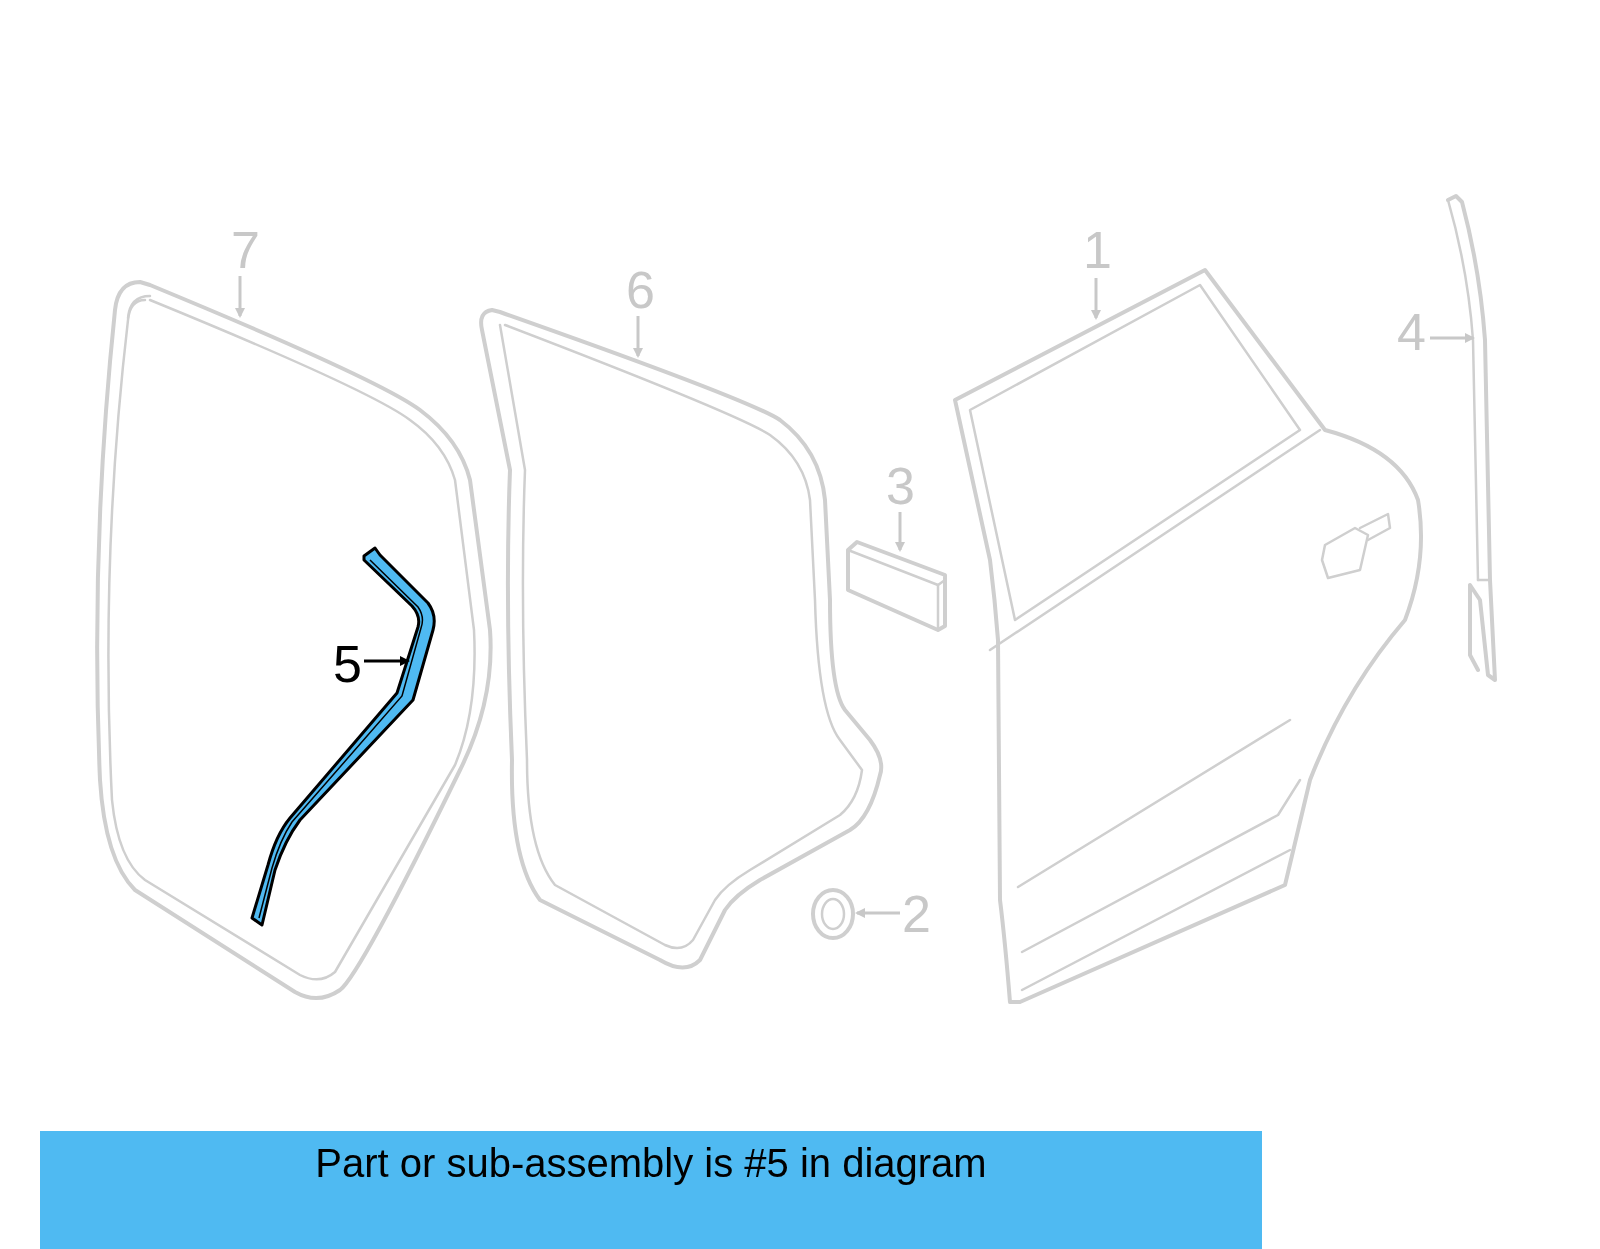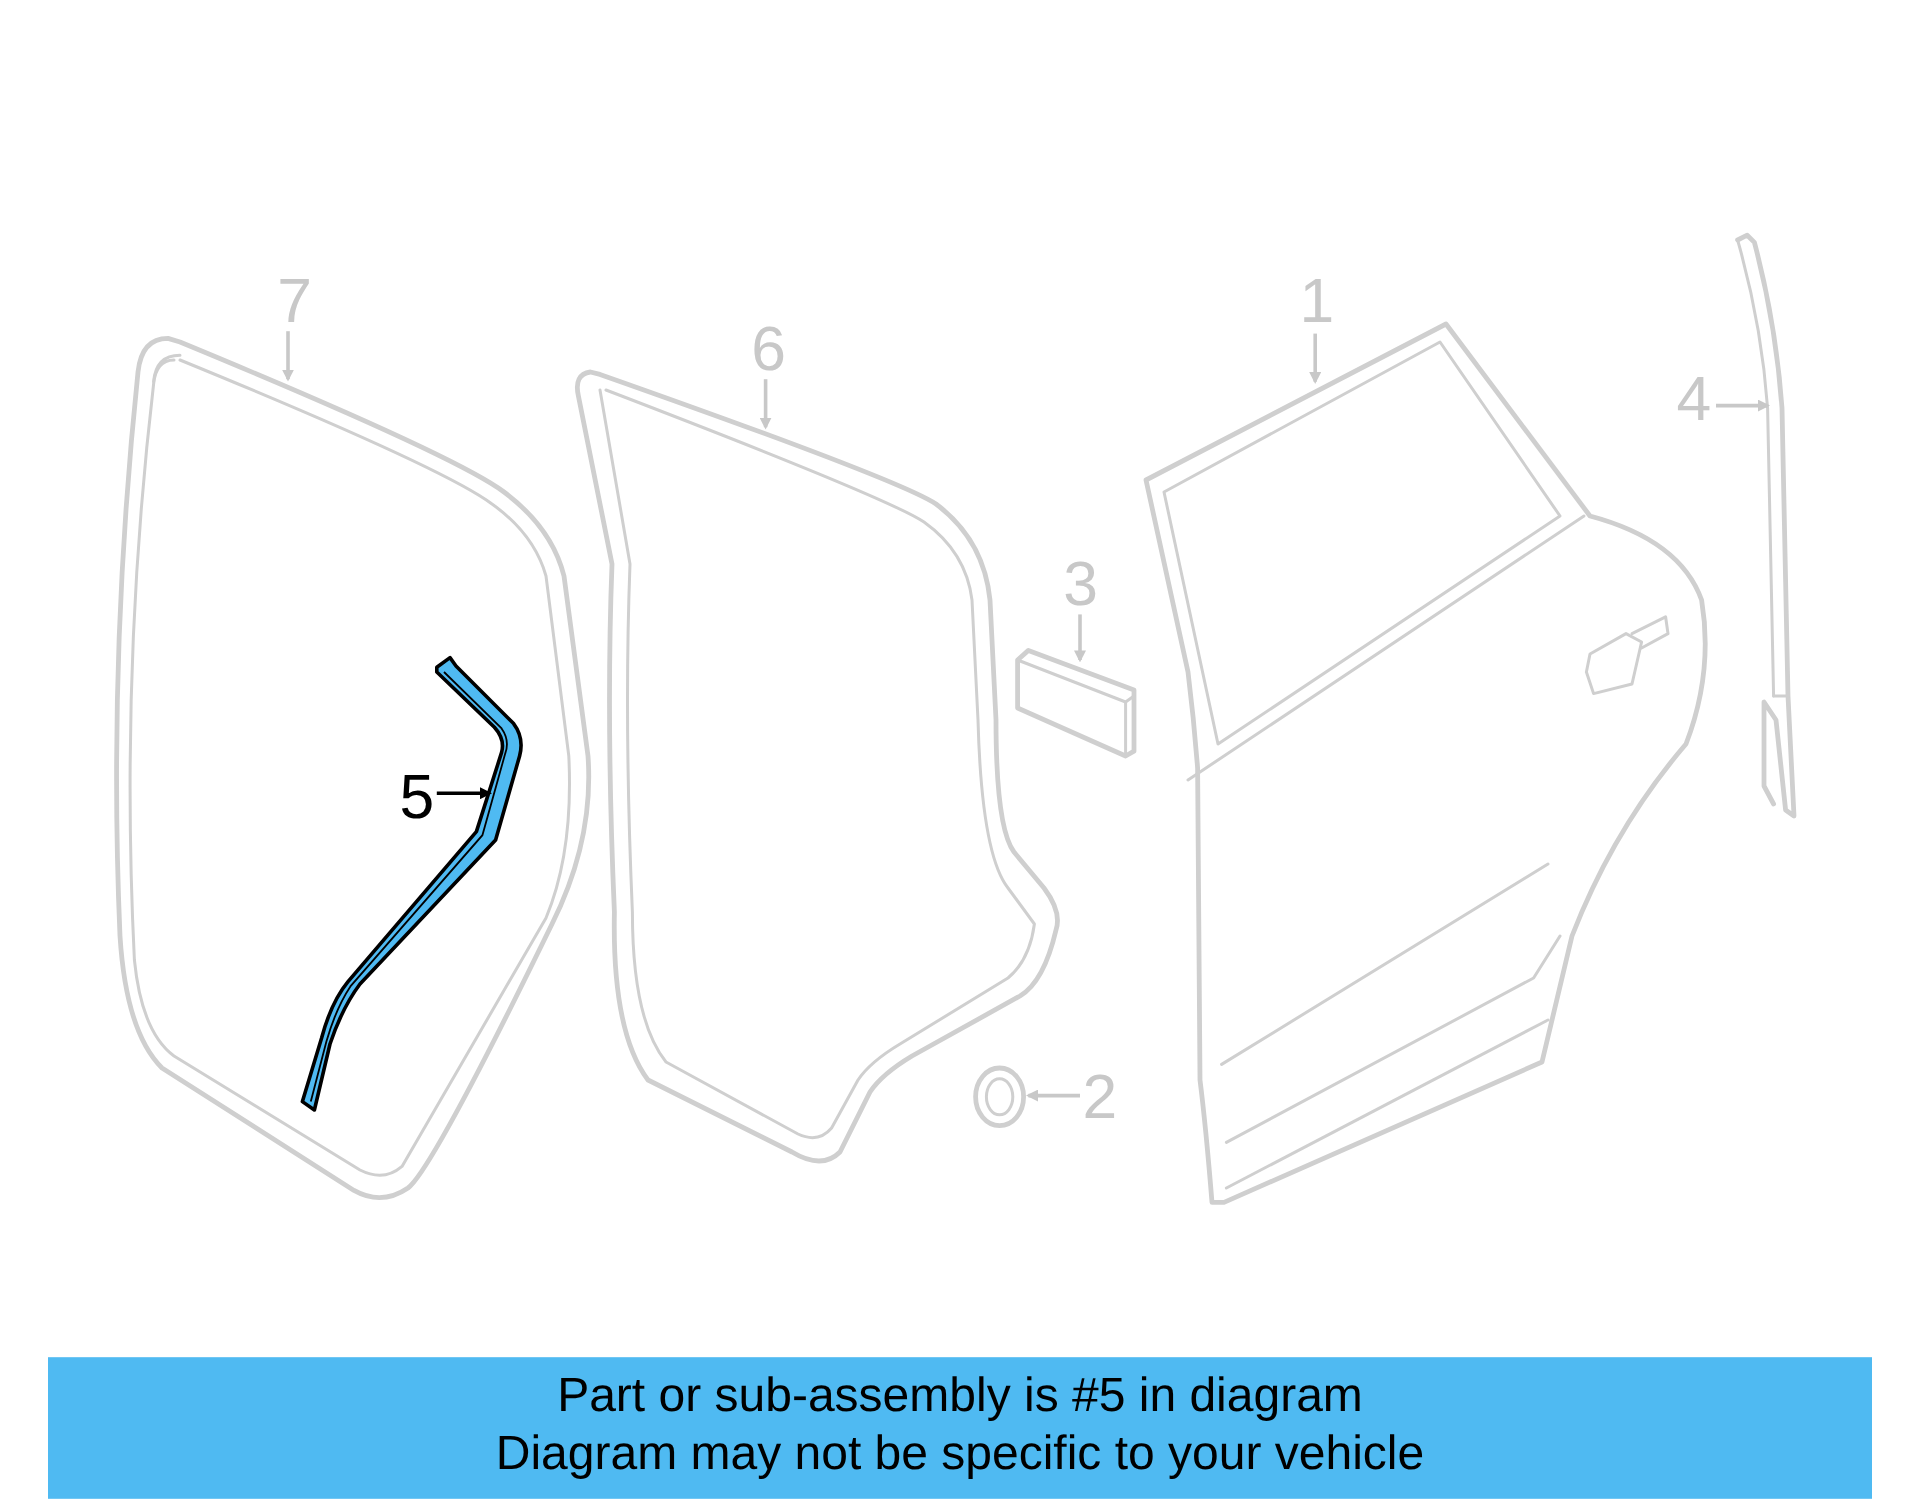--- a/index.html
+++ b/index.html
@@ -4,21 +4,21 @@
   <style>
     html, body { margin: 0; padding: 0; background: #ffffff; }
     body { width: 1600px; height: 1249px; position: relative; overflow: hidden; font-family: "Liberation Sans", sans-serif; }
     .diagram { position: absolute; left: 0; top: 0; width: 1600px; height: 1249px; }
     .part-line { fill: none; stroke: #cfcfcf; stroke-linejoin: round; stroke-linecap: round; }
     .thick { stroke-width: 4; }
     .thin { stroke-width: 2.5; }
     .callout-label { font-family: "Liberation Sans", sans-serif; font-size: 52px; fill: #c8c8c8; }
     .callout-label.active { fill: #000000; }
     .banner {
-      position: absolute; left: 40px; top: 1131px; width: 1520px; height: 118px;
+      position: absolute; left: 40px; top: 1131px; width: 1222px; height: 118px;
       background: #4fbaf2; color: #000; text-align: center;
       font-family: "Liberation Sans", sans-serif; font-size: 40px; line-height: 48px;
       padding-top: 8px; box-sizing: border-box;
     }
     .banner div { white-space: nowrap; }
   </style>
 </head>
 <body>
 
 <svg class="diagram" viewBox="0 0 1600 1249" xmlns="http://www.w3.org/2000/svg">
@@ -100,14 +100,13 @@
     <text class="callout-label" x="902" y="932">2</text>
   </g>
   <g>
     <text class="callout-label active" x="333" y="682">5</text>
     <line x1="364" y1="661" x2="408" y2="661" stroke="#000" stroke-width="3" marker-end="url(#arrowBlack)"></line>
   </g>
 </svg>
 
 <div class="banner">
   <div>Part or sub-assembly is #5 in diagram</div>
-  <div>Diagram may not be specific to your vehicle</div>
 </div>
 
 </body></html>

